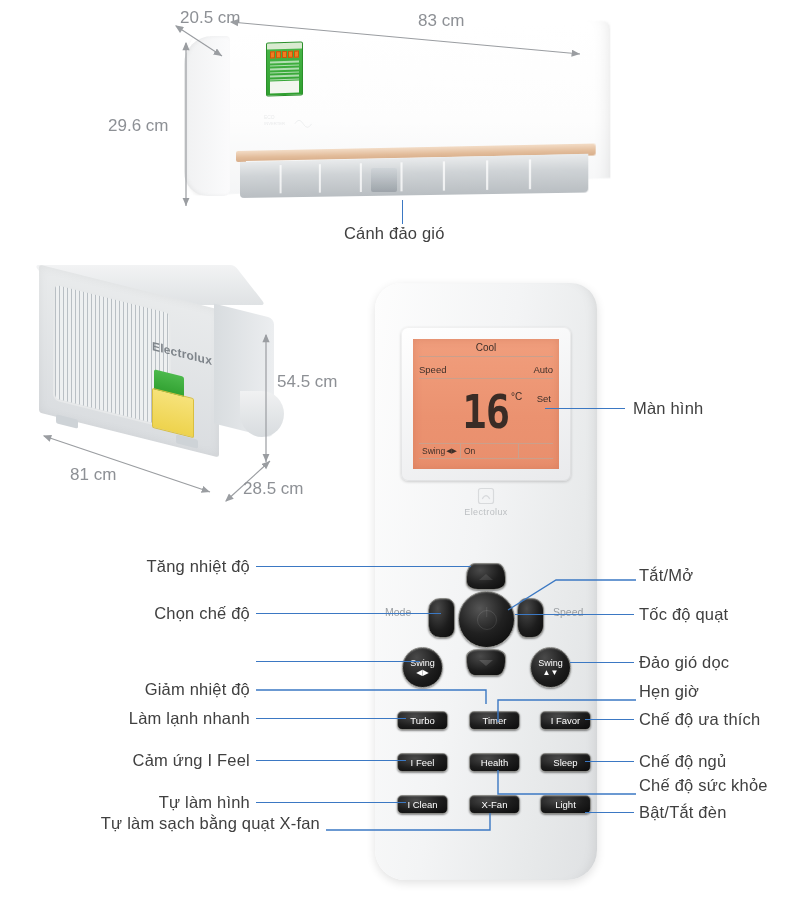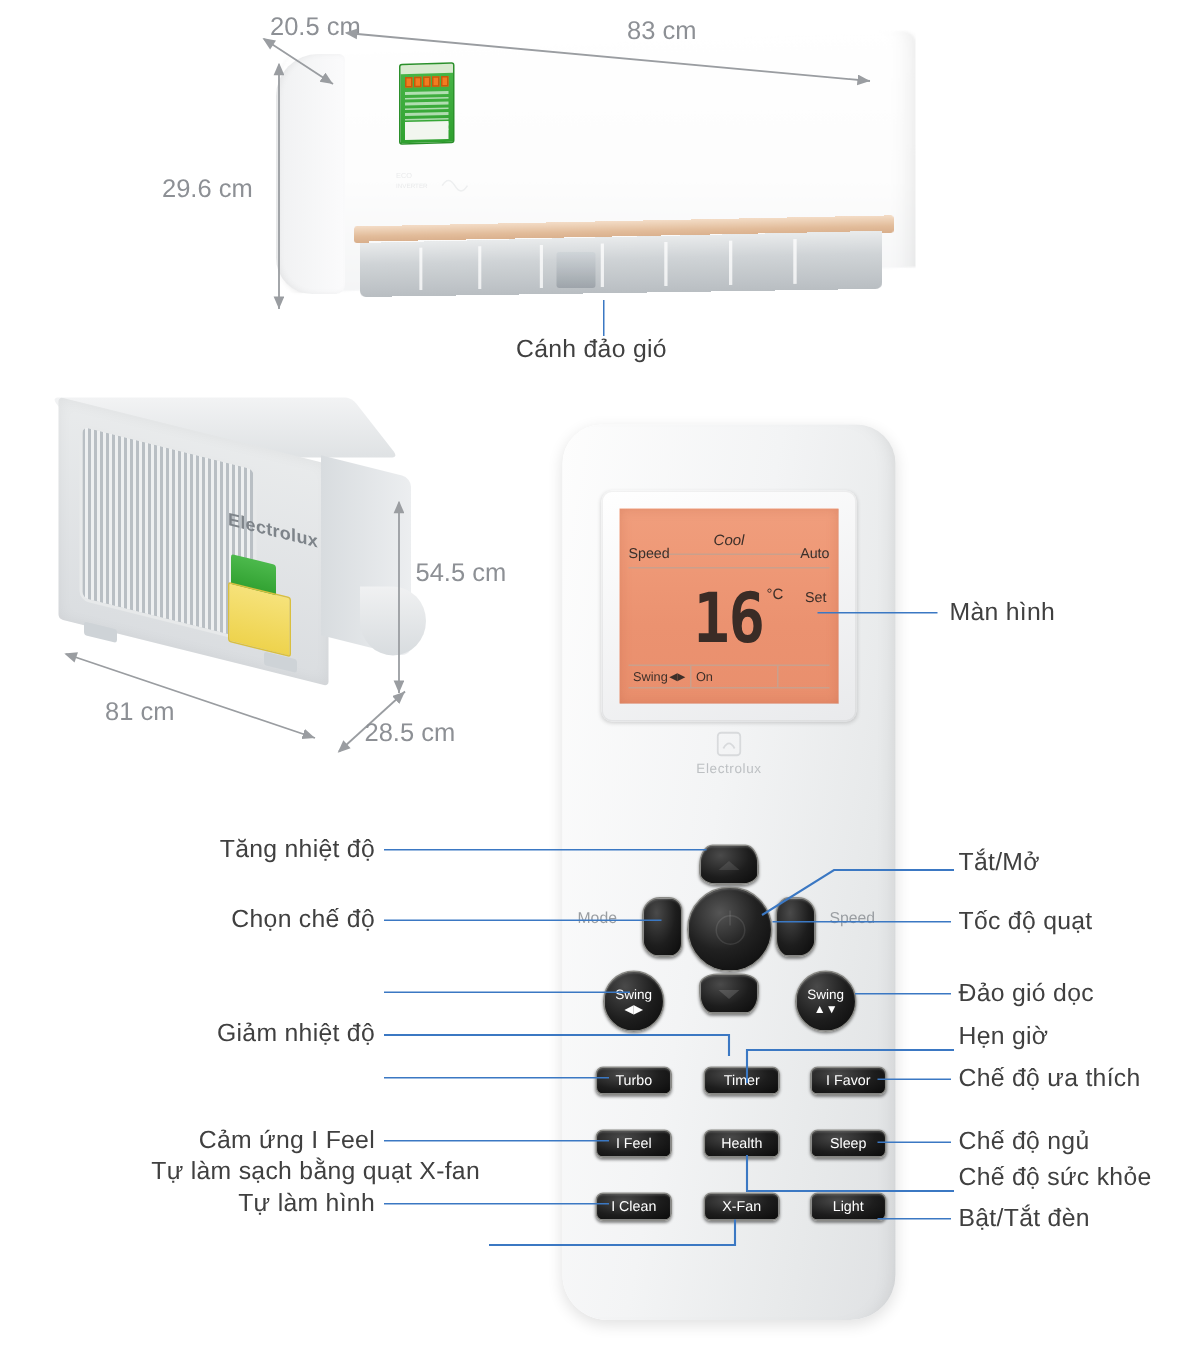--- a/index.html
+++ b/index.html
@@ -171,24 +171,23 @@
   }
   .rc-lcd {
     width:146px; height:130px;
     background: linear-gradient(180deg,#f09e7d 0%,#ef9a78 22%,#eb9270 60%,#e98f6d 100%);
     position:relative;
     color:#4a3a33;
     font-size:9px;
     box-shadow: inset 0 0 8px rgba(170,80,50,.25);
   }
   .lcd-row1 {
-    position:absolute; left:6px; right:6px; top:16px; height:15px;
+    position:absolute; left:6px; right:6px; top:3px; height:15px;
     text-align:center; font-size:10px; color:#3d2f29;
     border-bottom:1px solid #caa08c;
-    font-style:italic;
   }
   .lcd-row2 {
     position:absolute; left:6px; right:6px; top:25px; height:15px;
     border-bottom:1px solid #caa08c;
     display:flex; justify-content:space-between; align-items:flex-start;
     font-size:9.5px; color:#3d2f29;
   }
   .lcd-temp-wrap {
     position:absolute; left:6px; right:6px; top:42px; height:62px;
     display:flex; align-items:center; justify-content:center;
@@ -439,29 +438,30 @@
   <div class="anno r" style="left:100px; width:150px; top:604px;">Chọn chế độ</div>
   <div class="lead" style="left:256px; top:613px; width:185px;"></div>
 
   <div class="lead" style="left:256px; top:661px; width:164px;"></div>
 
   <div class="anno r" style="left:90px; width:160px; top:680px;">Giảm nhiệt độ</div>
   <svg style="position:absolute;left:254px;top:682px;width:240px;height:30px">
     <path d="M2,8 L232,8 L232,22" stroke="#3b78c3" stroke-width="1.4" fill="none"></path>
   </svg>
 
+  <div class="anno r" style="left:80px; width:170px; top:709px;">Làm lạnh nhanh</div>
   <div class="lead" style="left:256px; top:718px; width:150px;"></div>
 
   <div class="anno r" style="left:85px; width:165px; top:751px;">Cảm ứng I Feel</div>
   <div class="lead" style="left:256px; top:760px; width:150px;"></div>
 
   <div class="anno r" style="left:100px; width:150px; top:793px;">Tự làm hình</div>
   <div class="lead" style="left:256px; top:802px; width:150px;"></div>
 
-  <div class="anno r" style="left:60px; width:260px; top:772px;">Tự làm sạch bằng quạt X-fan</div>
+  <div class="anno r" style="left:60px; width:260px; top:814px;">Tự làm sạch bằng quạt X-fan</div>
   <svg style="position:absolute;left:324px;top:805px;width:180px;height:35px">
     <path d="M2,25 L166,25 L166,8" stroke="#3b78c3" stroke-width="1.4" fill="none"></path>
   </svg>
 
   <svg style="position:absolute;left:498px;top:570px;width:140px;height:45px">
     <path d="M10,40 L58,10 L138,10" stroke="#3b78c3" stroke-width="1.4" fill="none"></path>
   </svg>
   <div class="anno" style="left:639px; top:566px;">Tắt/Mở</div>
 
   <div class="lead" style="left:515px; top:614px; width:119px;"></div>

